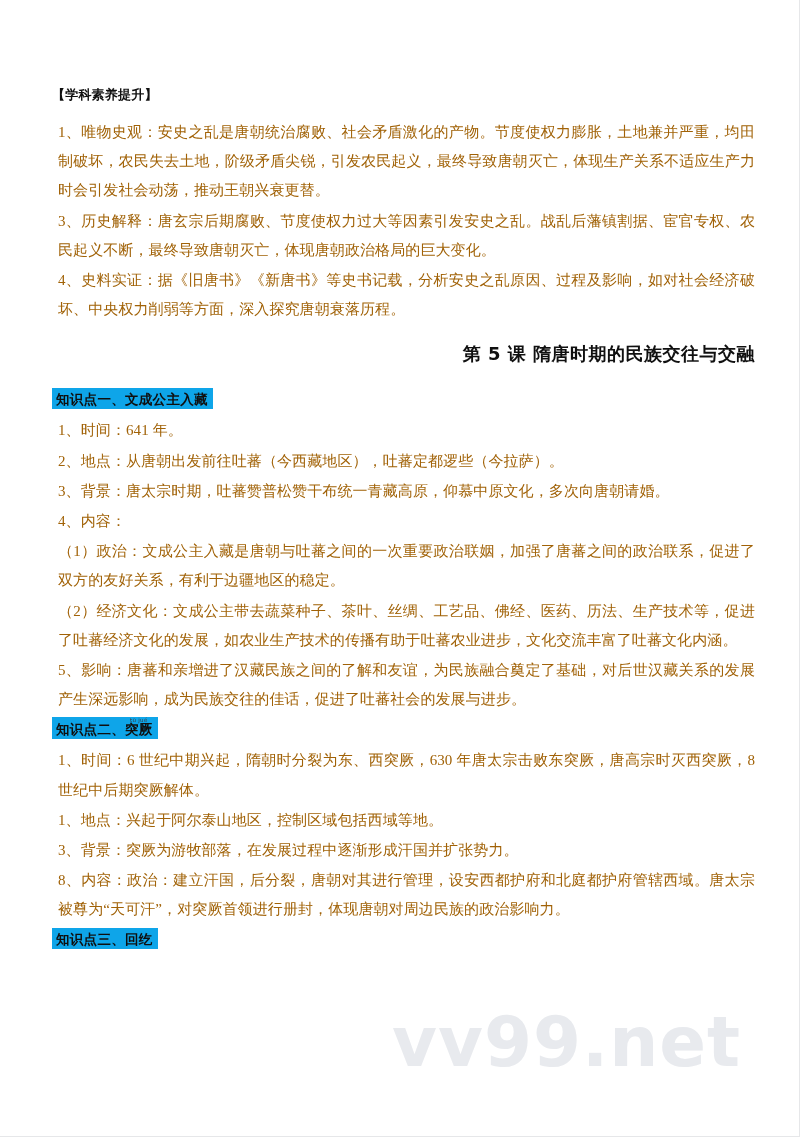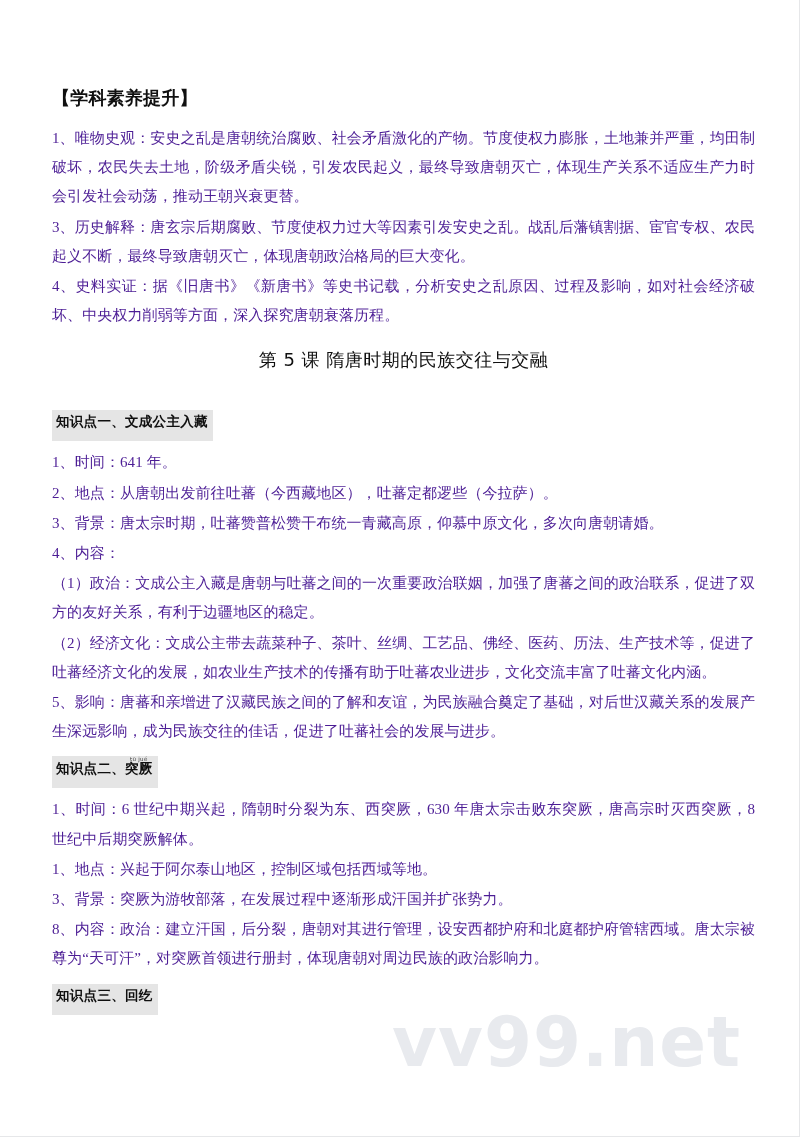--- a/index.html
+++ b/index.html
@@ -52,55 +52,55 @@
     z-index: 0;
     line-height: 1;
   }
 
   #content { position: relative; z-index: 2; }
 
   
   .bracket-head {
     font-family: "DejaVu Sans", "Liberation Sans", sans-serif;
     font-weight: bold;
-    font-size: 18px;
+    font-size: 13px;
     letter-spacing: 0.2px;
     margin: 0 0 14px 0;
     color: #101010;
   }
 
   p.body {
-    margin: 0 0 1px 0;
+    margin: 0 0 1px 6px;
     font-size: 15px;
     line-height: 29.2px;
     text-align: justify;
     text-justify: inter-ideograph;
     letter-spacing: 0.1px;
-    color: #4c1d95;
+    color: #a16207;
   }
 
   .lesson-title {
-    text-align: center;
+    text-align: right;
     font-family: "DejaVu Sans", "Liberation Sans", sans-serif;
-    font-weight: normal;
+    font-weight: bold;
     font-size: 18px;
     letter-spacing: 0.5px;
-    margin: 18px 0 29px 0;
+    margin: 18px 0 20px 0;
     color: #101010;
   }
 
   .kp {
     display: inline-block;
     font-family: "DejaVu Sans", "Liberation Sans", sans-serif;
     font-weight: bold;
     font-size: 13.5px;
     line-height: 20px;
-    background: #e5e5e5;
-    padding: 1px 5px 10px 4px;
-    margin: 9px 0 7px 0;
+    background: #0ea5e9;
+    padding: 1px 5px 0 4px;
+    margin: 2px 0 7px 0;
     color: #0f0f0f;
     letter-spacing: 0.3px;
   }
   .kp-wrap { line-height: 0; }
 
   ruby { ruby-align: center; }
   rt {
     font-size: 5.5px;
     font-family: "DejaVu Sans", sans-serif;
     font-weight: normal;

